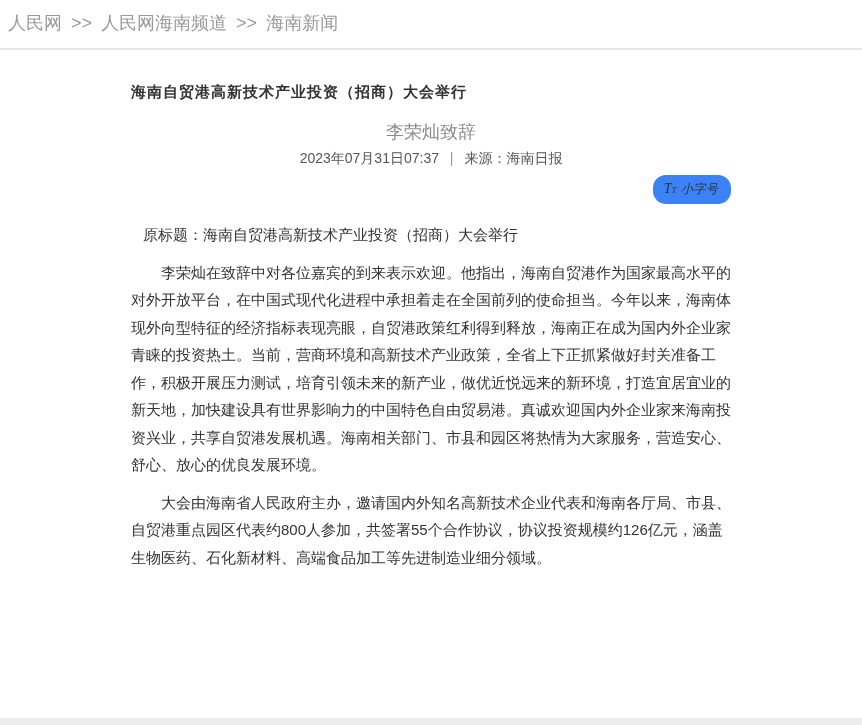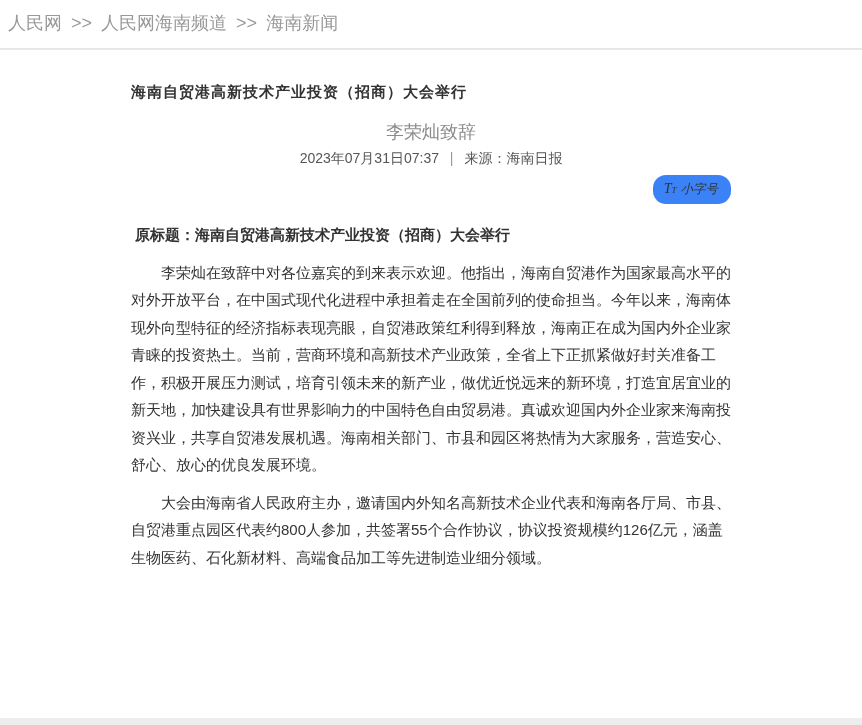--- a/index.html
+++ b/index.html
@@ -77,22 +77,21 @@
   .font-btn .t-small { font-family: "Liberation Serif", "DejaVu Serif", serif; font-size: 9px; }
   .font-btn .lbl { margin-left: 4px; }
 
   .article-body {
     margin-top: 17px;
     font-size: 15px;
     line-height: 27.5px;
     color: #333;
   }
   .article-body .orig-title {
-    margin: 0 0 10px 4px;
-    font-weight: bold;
+    margin: 0 0 10px 12px;
   }
   .article-body p.para {
     margin: 0 0 10px 0;
     text-indent: 2em;
   }
   .bottom-strip {
     position: absolute;
     left: 0;
     bottom: 0;
     width: 100%;

